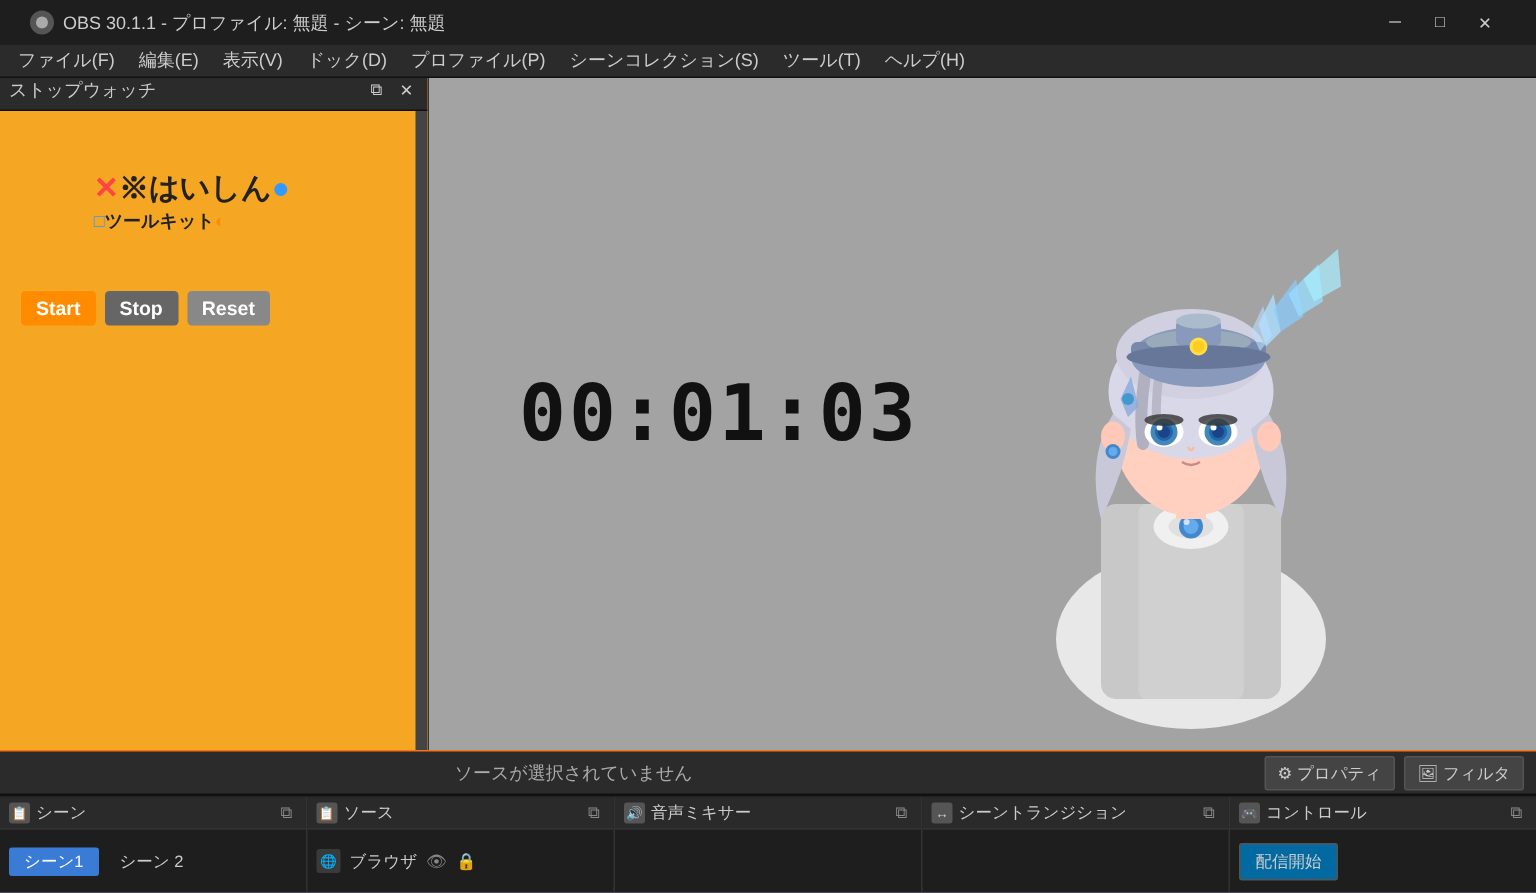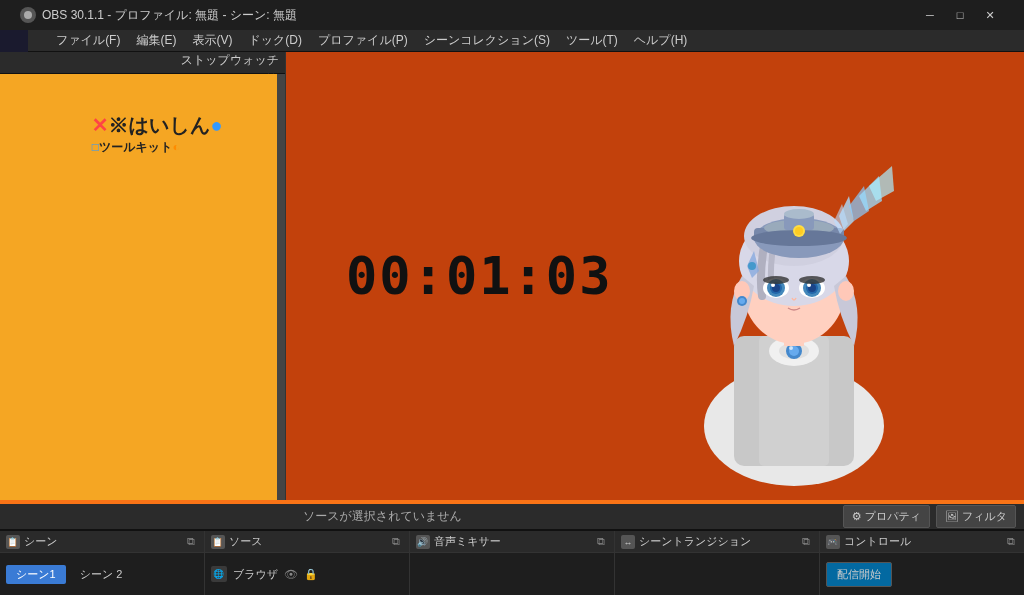--- a/index.html
+++ b/index.html
@@ -55,25 +55,24 @@
       align-items: center;
       justify-content: center;
     }
 
     
     #menubar {
       background: #2b2b2b;
       height: 22px;
       display: flex;
       align-items: center;
-      padding: 0 20px;
+      padding: 0 4px;
       color: #ccc;
       font-size: 12px;
       border-bottom: 1px solid #111;
-      margin-left: 28px;
     }
     #menubar .menu-item {
       padding: 2px 8px;
       cursor: pointer;
       white-space: nowrap;
     }
 
     
     #main {
       display: flex;
@@ -86,26 +85,25 @@
       width: 286px;
       background: #f5a623;
       border-right: 1px solid #333;
       position: relative;
       overflow: hidden;
     }
     #panel-header {
       background: #2b2b2b;
       height: 22px;
       display: flex;
-      align-items: flex-end;
+      align-items: flex-start;
       padding: 0 6px;
       font-size: 12px;
       color: #ccc;
       border-bottom: 1px solid #111;
-      flex-direction: column;
     }
     #panel-header .panel-title {
       flex: 1;
     }
     #panel-header .panel-btns {
       display: flex;
       gap: 4px;
     }
     #panel-header .panel-btn {
       width: 16px;
@@ -128,21 +126,21 @@
     }
 
     
     #logo-area {
       width: 160px;
       height: 80px;
       margin: 10px auto 20px auto;
       background: #f5a623;
       display: flex;
       align-items: center;
-      justify-content: flex-end;
+      justify-content: flex-start;
       position: relative;
     }
 
     
     #stopwatch-buttons {
       display: flex;
       gap: 6px;
       margin-bottom: 8px;
       padding: 0 4px;
     }
@@ -189,21 +187,21 @@
       flex: 1;
       background: #1a1a1a;
       display: flex;
       align-items: center;
       justify-content: center;
       position: relative;
     }
     #preview-inner {
       width: 100%;
       height: 100%;
-      background: #c2410c;
+      background: #a3a3a3;
       position: relative;
       overflow: hidden;
     }
 
     
     #timer-display {
       position: absolute;
       left: 60px;
       top: 50%;
       transform: translateY(-50%);
@@ -228,21 +226,21 @@
     }
 
     
     #bottom-toolbar {
       height: 30px;
       background: #2b2b2b;
       display: flex;
       align-items: center;
       padding: 0 8px;
       gap: 6px;
-      border-top: 4px solid #f97316;
+      border-top: 1px solid #f97316;
       border-bottom: 1px solid #111;
     }
     #bottom-toolbar .source-label {
       color: #aaa;
       font-size: 12px;
       flex: 1;
       margin-left: 295px;
     }
     .toolbar-btn {
       background: #444;
@@ -403,20 +401,25 @@
         <div style="text-align:left;">
           <div style="font-size:20px;font-weight:bold;color:#222;font-family:sans-serif;">
             <span style="color:#ff4444;">✕</span><span>※はいしん</span><span style="color:#3399ff;">●</span>
           </div>
           <div style="font-size:12px;font-weight:bold;color:#222;font-family:sans-serif;">
             <span style="color:#3399ff;">□</span><span>ツールキット</span><span style="color:#ff8c00;">◐</span>
           </div>
         </div>
       </div>
 
+      <div id="stopwatch-buttons">
+        <button class="sw-btn btn-start">Start</button>
+        <button class="sw-btn btn-stop">Stop</button>
+        <button class="sw-btn btn-reset">Reset</button>
+      </div>
 
     </div>
     <div id="left-scrollbar"></div>
   </div>
 
   <div id="preview">
     <div id="preview-inner">
 
       <div id="timer-display">00:01:03</div>
 

